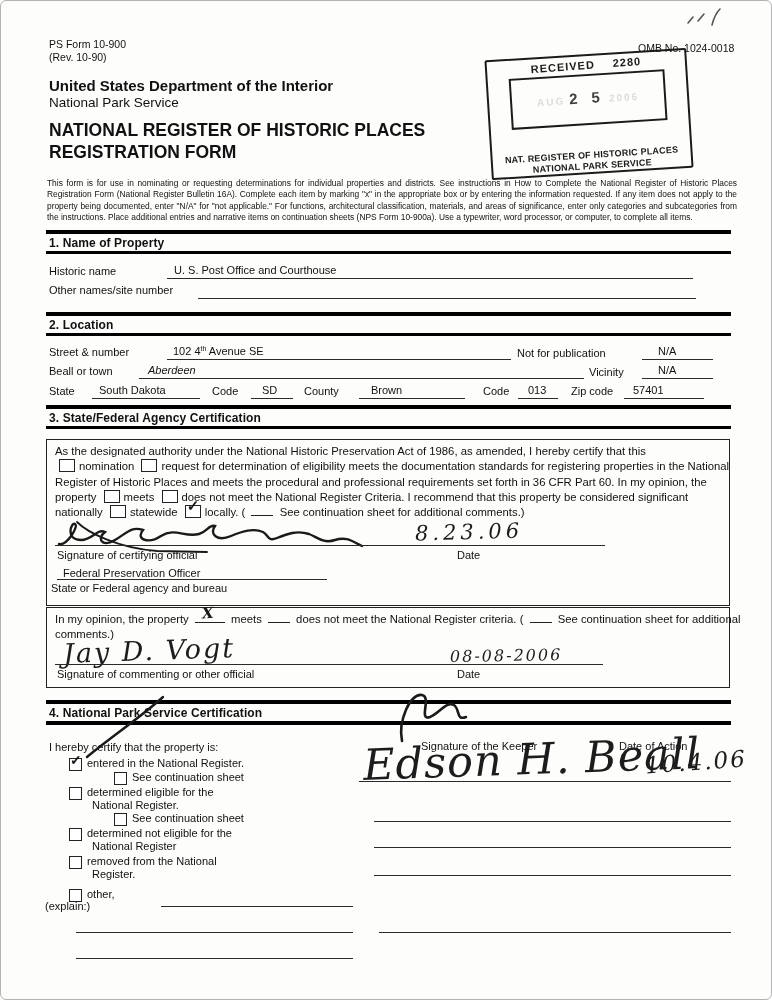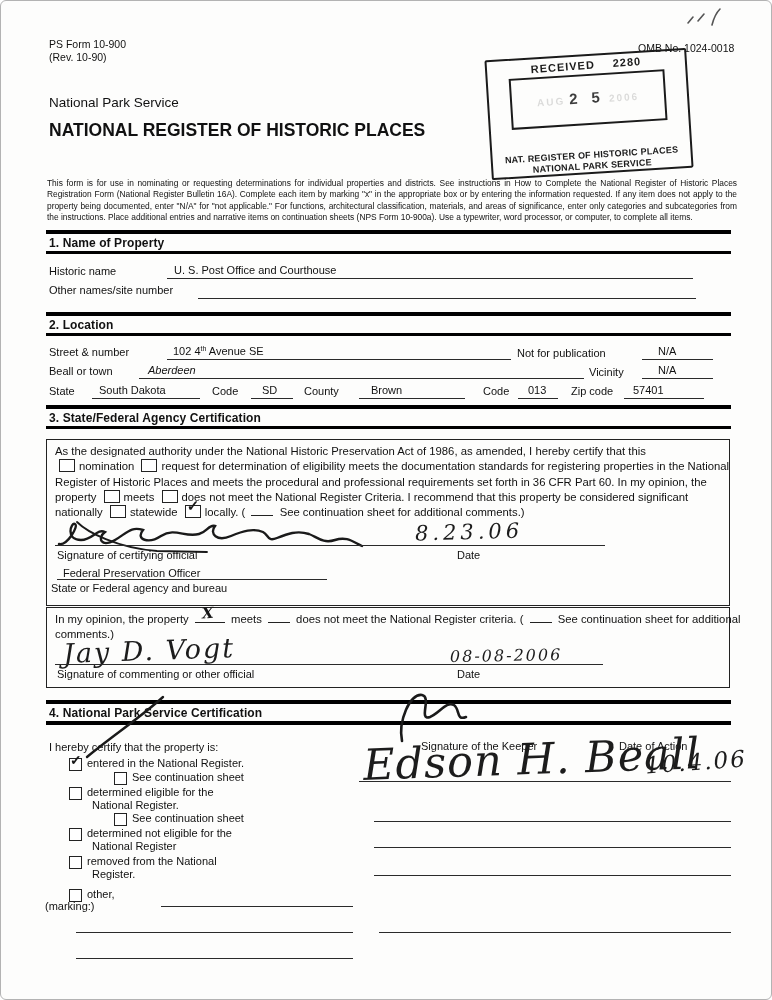--- a/index.html
+++ b/index.html
@@ -50,22 +50,24 @@
 <div class="page">
 
   <svg class="sig" style="left:683px; top:6px;" width="42" height="22" viewBox="0 0 42 22">
     <path d="M4,16 L9,10 M14,14 L20,7 M28,18 C30,10 33,5 36,2" fill="none" stroke="#555" stroke-width="1.6" stroke-linecap="round"></path>
   </svg>
 
   <div class="lbl" style="left:48px; top:37px; font-size:10.5px;">PS Form 10-900</div>
   <div class="lbl" style="left:48px; top:50px; font-size:10.5px;">(Rev. 10-90)</div>
   <div class="lbl" style="left:637px; top:41px; font-size:10.5px;">OMB No. 1024-0018</div>
 
+  <div class="abs bold" style="left:48px; top:76px; font-size:15px;">United States Department of the Interior</div>
   <div class="abs" style="left:48px; top:94px; font-size:13.5px;">National Park Service</div>
   <div class="abs bold" style="left:48px; top:119px; font-size:17.5px;">NATIONAL REGISTER OF HISTORIC PLACES</div>
+  <div class="abs bold" style="left:48px; top:141px; font-size:17.5px;">REGISTRATION FORM</div>
 
   <div class="stamp">
     <div class="stamp-top">
       <span>RECEIVED</span><span class="gap"></span><span>2280</span>
     </div>
     <div class="stamp-inner">
       <div class="stamp-date">
         <span class="faint">AUG</span><span class="dark">2 5</span><span class="faint">2006</span>
       </div>
     </div>
@@ -209,21 +211,21 @@
   <span class="cb4" style="left:68px; top:827px;"></span>
   <div class="lbl" style="left:86px; top:826px;">determined not eligible for the</div>
   <div class="lbl" style="left:91px; top:839px;">National  Register</div>
 
   <span class="cb4" style="left:68px; top:855px;"></span>
   <div class="lbl" style="left:86px; top:854px;">removed from the National</div>
   <div class="lbl" style="left:91px; top:867px;">Register.</div>
 
   <span class="cb4" style="left:68px; top:888px;"></span>
   <div class="lbl" style="left:86px; top:887px;">other,</div>
-  <div class="lbl" style="left:44px; top:899px;">(marking:)</div>
+  <div class="lbl" style="left:44px; top:899px;">(explain:)</div>
 
   <div class="uline" style="left:160px; top:905px; width:192px;"></div>
   <div class="uline" style="left:75px; top:931px; width:277px;"></div>
   <div class="uline" style="left:75px; top:957px; width:277px;"></div>
 
   <div class="lbl" style="left:420px; top:739px;">Signature of the Keeper</div>
   <div class="lbl" style="left:618px; top:739px;">Date of Action</div>
 
   <svg class="sig" style="left:395px; top:686px;" width="80" height="56" viewBox="0 0 80 56">
     <path d="M6,54 C2,34 14,6 26,8 C36,10 22,34 34,30 C44,26 50,14 58,18 C64,22 60,34 70,30" fill="none" stroke="#1a1a1a" stroke-width="2.6" stroke-linecap="round"></path>

